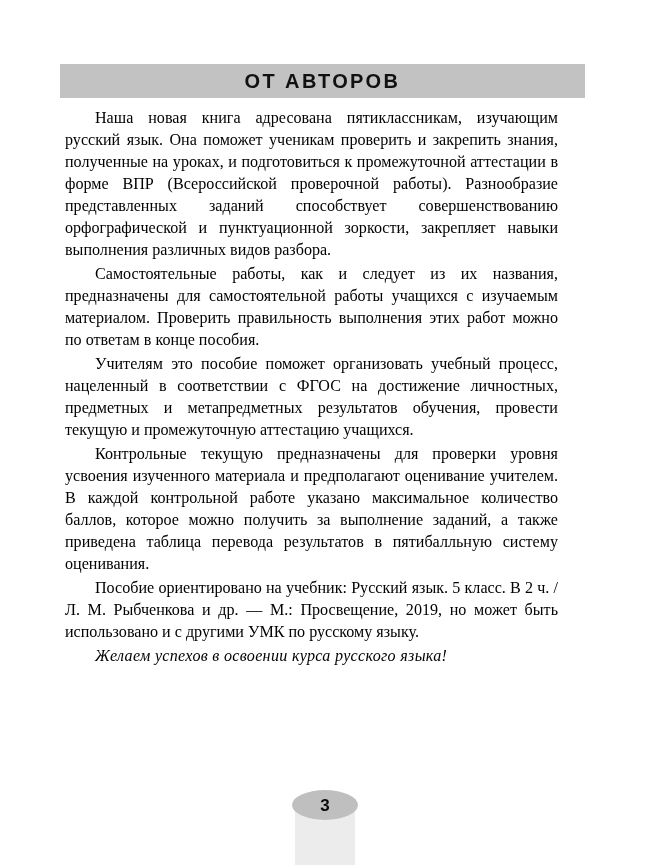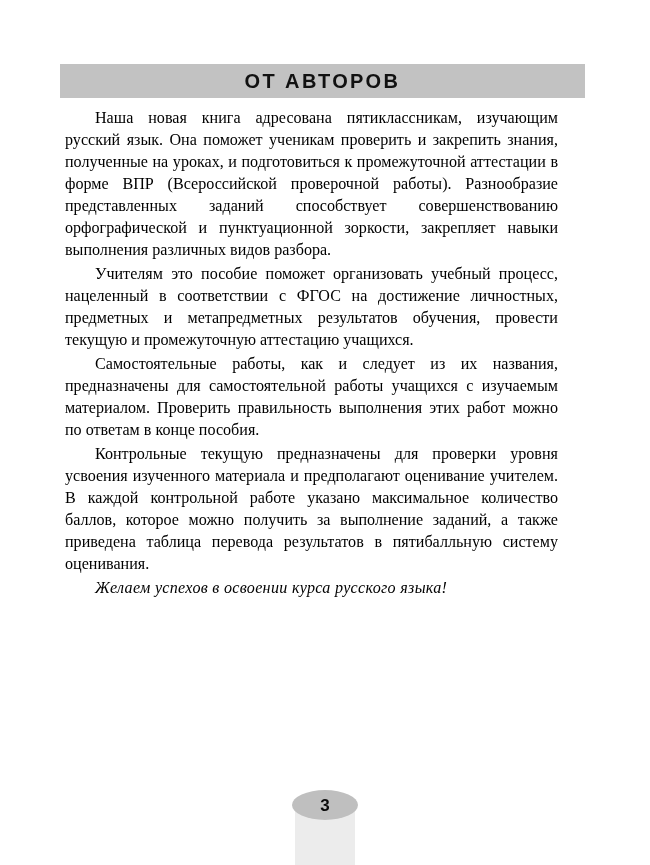--- a/index.html
+++ b/index.html
@@ -122,26 +122,27 @@
 <div class="page">
 
   <div class="header-band">
     <div class="header-title">ОТ АВТОРОВ</div>
   </div>
 
   <div class="content">
 
     <p class="para">Наша новая книга адресована <b>пятиклассникам</b>, изучающим русский язык. Она поможет ученикам проверить и закрепить знания, полученные на уроках, и подготовиться к промежуточной аттестации в форме ВПР (Всероссийской проверочной работы). Разнообразие представленных заданий способствует совершенствованию орфографической и пунктуационной зоркости, закрепляет навыки выполнения различных видов разбора.</p>
 
+    <p class="para"><b>Самостоятельные работы</b>, как и следует из их названия, предназначены для самостоятельной работы учащихся с изучаемым материалом. Проверить правильность выполнения этих работ можно по ответам в конце пособия.</p>
+
     <p class="para"><b>Учителям</b> это пособие поможет организовать учебный процесс, нацеленный в соответствии с ФГОС на достижение личностных, предметных и метапредметных результатов обучения, провести текущую и промежуточную аттестацию учащихся.</p>
-
-    <p class="para"><b>Самостоятельные работы</b>, как и следует из их названия, предназначены для самостоятельной работы учащихся с изучаемым материалом. Проверить правильность выполнения этих работ можно по ответам в конце пособия.</p>
 
     <p class="para"><b>Контрольные текущую</b> предназначены для проверки уровня усвоения изученного материала и предполагают оценивание учителем. В каждой контрольной работе указано максимальное количество баллов, которое можно получить за выполнение заданий, а также приведена таблица перевода результатов в пятибалльную систему оценивания.</p>
 
+    <p class="para">Пособие ориентировано на учебник: <b>Русский язык. 5 класс. В 2 ч. / Л. М. Рыбченкова и др. — М.: Просвещение, 2019</b>, но может быть использовано и с другими УМК по русскому языку.</p>
 
     <p class="para closing">Желаем успехов в освоении курса русского языка!</p>
 
   </div>
 
   <div class="page-number-block">
     <div class="plinth-column"></div>
     <div class="plinth-cap">
       <span class="page-number">3</span>
     </div>

